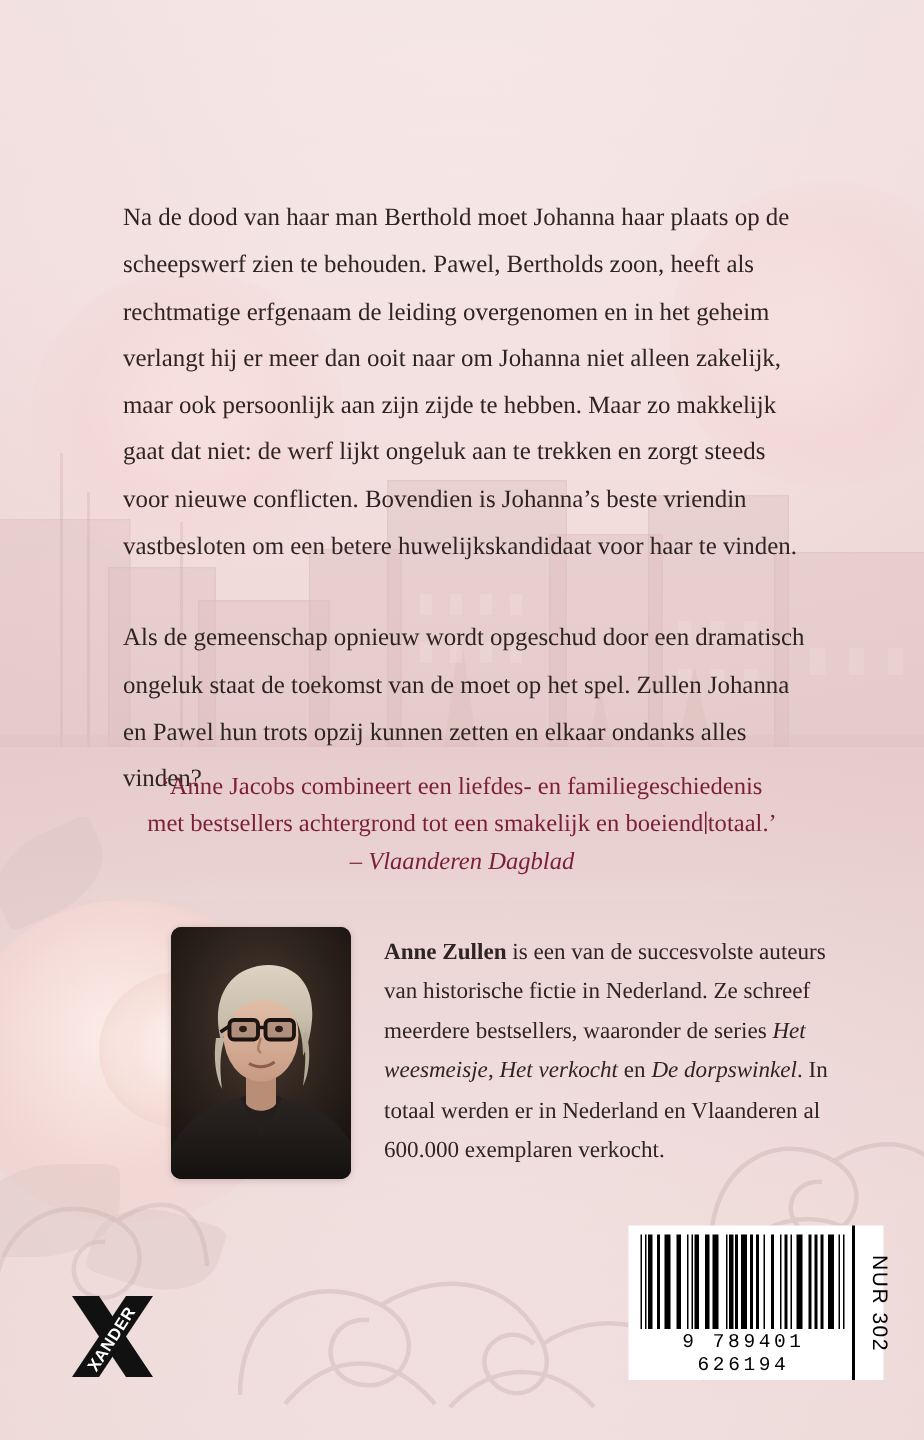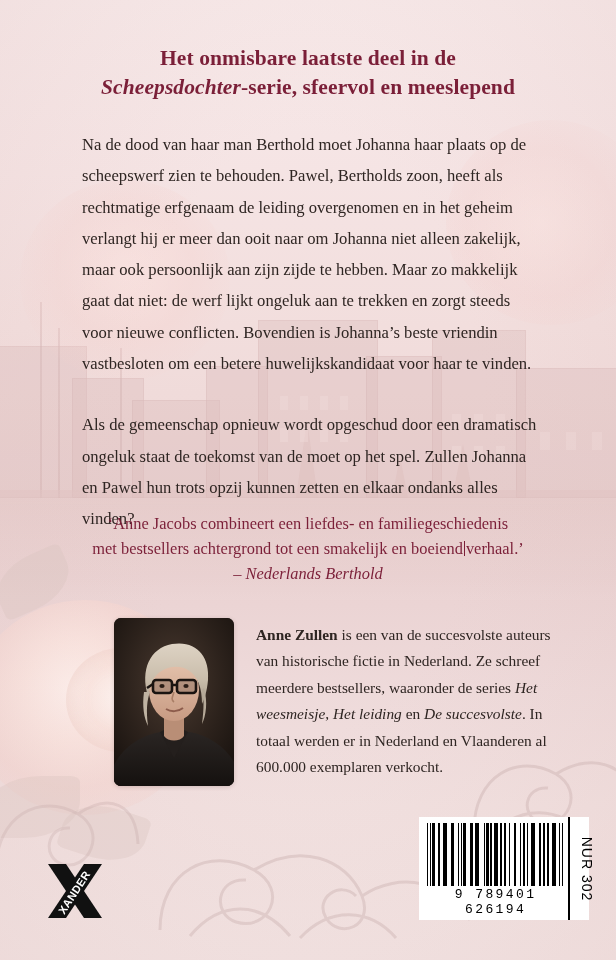--- a/index.html
+++ b/index.html
@@ -352,34 +352,30 @@
     <g fill="none" stroke="#bfa3a2" stroke-width="3">
       <path d="M6,170 C6,116 50,92 88,114 C118,132 98,172 72,164 C52,158 56,126 80,128"></path>
       <path d="M88,114 C120,92 146,104 148,144"></path>
     </g>
   </svg>
 
   <div class="vignette"></div>
 
   <div class="content">
 
-    <div class="headline">
-      <span>Het onmisbare laatste deel in de</span><br>
-      <em>Scheepsdochter</em><span>-serie, sfeervol en meeslepend</span>
-    </div>
 
     <div class="blurb">
       <p>Na de dood van haar man Berthold moet Johanna haar plaats op de scheepswerf zien te behouden. Pawel, Bertholds zoon, heeft als rechtmatige erfgenaam de leiding overgenomen en in het geheim verlangt hij er meer dan ooit naar om Johanna niet alleen zakelijk, maar ook persoonlijk aan zijn zijde te hebben. Maar zo makkelijk gaat dat niet: de werf lijkt ongeluk aan te trekken en zorgt steeds voor nieuwe conflicten. Bovendien is Johanna’s beste vriendin vastbesloten om een betere huwelijkskandidaat voor haar te vinden.</p>
       <p>Als de gemeenschap opnieuw wordt opgeschud door een dramatisch ongeluk staat de toekomst van de moet op het spel. Zullen Johanna en Pawel hun trots opzij kunnen zetten en elkaar ondanks alles vinden?</p>
     </div>
 
     <div class="review">
       <span>‘Anne Jacobs combineert een liefdes- en familiegeschiedenis</span><br>
-      <span>met bestsellers achtergrond tot een smakelijk en boeiend</span><span class="caret"></span><span>verhaal.’</span>
-      <span class="src">– Nederlands Berthold</span>
+      <span>met bestsellers achtergrond tot een smakelijk en boeiend</span><span class="caret"></span><span>totaal.’</span>
+      <span class="src">– Vlaanderen Dagblad</span>
     </div>
 
     <div class="author-photo">
       <svg class="photo-art" viewBox="0 0 120 168" preserveAspectRatio="xMidYMid slice">
         <defs>
           <radialGradient id="bgp" cx="50%" cy="38%" r="78%">
             <stop offset="0%" stop-color="#4a3a30"></stop>
             <stop offset="55%" stop-color="#2b211b"></stop>
             <stop offset="100%" stop-color="#130e0b"></stop>
           </radialGradient>
@@ -420,21 +416,21 @@
 
         <ellipse cx="48" cy="68" rx="2.6" ry="2.1" fill="#2a1d16"></ellipse>
         <ellipse cx="72" cy="68" rx="2.6" ry="2.1" fill="#2a1d16"></ellipse>
 
         <path d="M60,74 C58,80 57,82 60,84" stroke="#a97e66" stroke-width="1.6" fill="none"></path>
         <path d="M52,91 C57,94 64,94 69,90" stroke="#8d5c4c" stroke-width="2" fill="none"></path>
       </svg>
     </div>
 
     <div class="author-bio">
-      <b>Anne Zullen</b><span> is een van de succesvolste auteurs van historische fictie in Nederland. Ze schreef meerdere bestsellers, waaronder de series </span><i>Het weesmeisje</i><span>, </span><i>Het leiding</i><span> en </span><i>De succesvolste</i><span>. In totaal werden er in Nederland en Vlaanderen al 600.000 exemplaren verkocht.</span>
+      <b>Anne Zullen</b><span> is een van de succesvolste auteurs van historische fictie in Nederland. Ze schreef meerdere bestsellers, waaronder de series </span><i>Het weesmeisje</i><span>, </span><i>Het verkocht</i><span> en </span><i>De dorpswinkel</i><span>. In totaal werden er in Nederland en Vlaanderen al 600.000 exemplaren verkocht.</span>
     </div>
 
     <div class="barcode-box">
       <div class="bc-bars-wrap">
         <div class="bc-bars" id="bc-bars">
             <i style="width: 1.35px; background: rgb(0, 0, 0);"></i>
             <i style="width: 1.35px; background: transparent;"></i>
             <i style="width: 1.35px; background: rgb(0, 0, 0);"></i>
             <i style="width: 1.35px; background: transparent;"></i>
             <i style="width: 2.7px; background: rgb(0, 0, 0);"></i>

